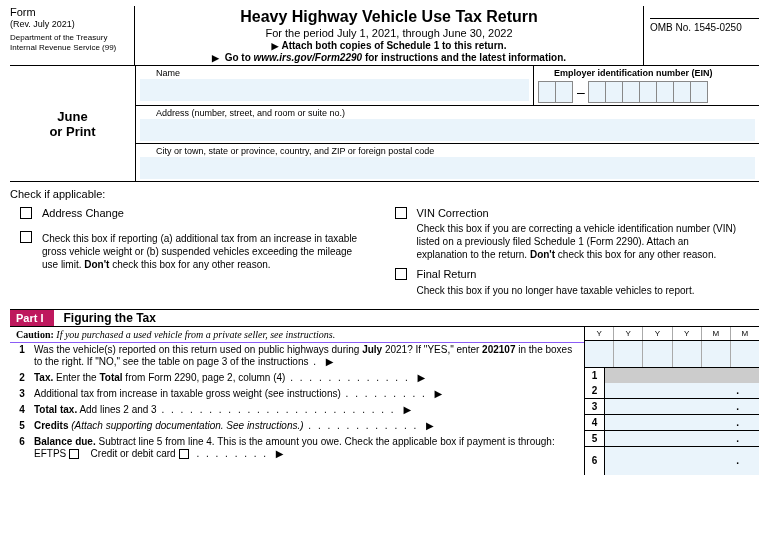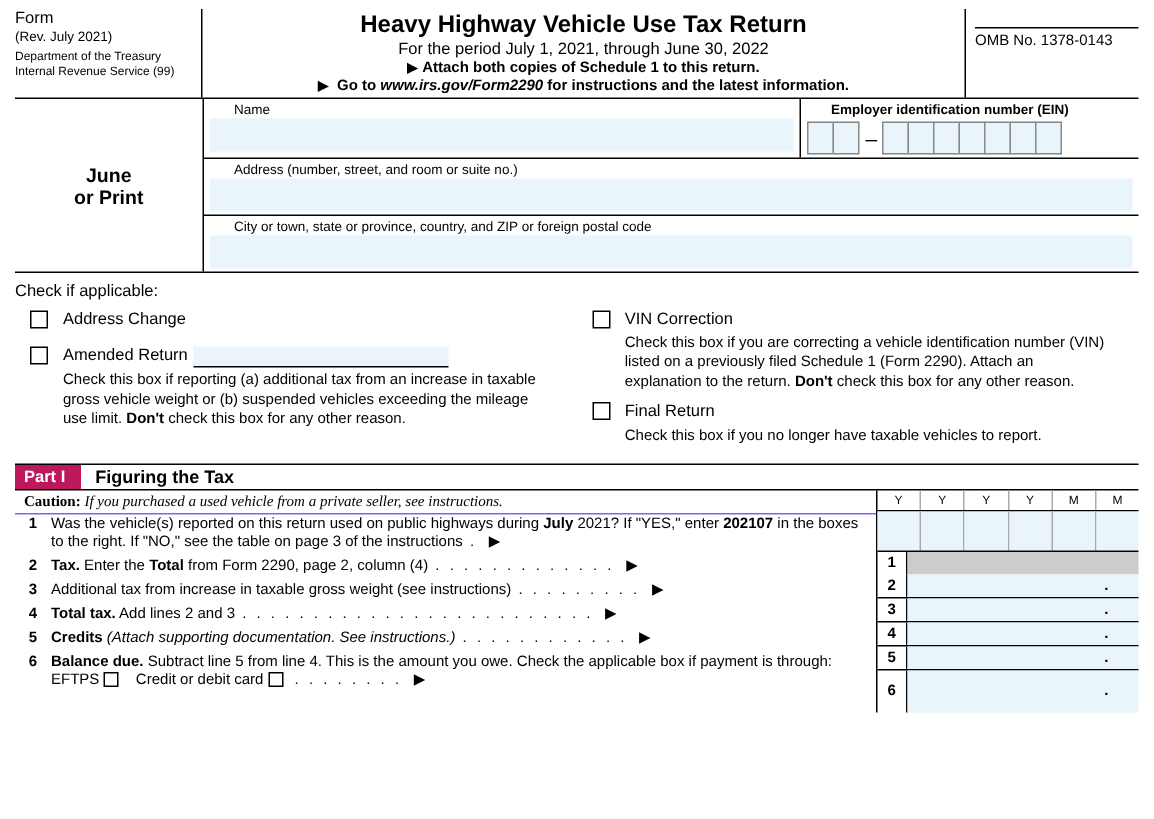--- a/index.html
+++ b/index.html
@@ -90,21 +90,21 @@
     </div>
     <div class="hdr-mid">
       <div class="title">Heavy Highway Vehicle Use Tax Return</div>
       <div class="period">For the period July 1, 2021, through June 30, 2022</div>
       <div class="attach tri">Attach both copies of Schedule 1 to this return.</div>
       <div class="goto tri">
         <span>Go to </span><b><i>www.irs.gov/Form2290</i></b><span> for instructions and the latest information.</span>
       </div>
     </div>
     <div class="hdr-right">
-      <div class="omb">OMB No. 1378-0143</div>
+      <div class="omb">OMB No. 1545-0250</div>
     </div>
   </div>
 
   <div class="info-block">
     <div class="tp-label" style="white-space:pre-line">June
 or Print</div>
     <div class="info-right">
       <div class="row1">
         <div class="name-cell">
           <div class="fl">Name</div>
@@ -143,23 +143,20 @@
       <div class="check-col">
         <div class="check-row">
           <div class="cbox"></div>
           <div class="check-body">
             <div class="check-label">Address Change</div>
           </div>
         </div>
         <div class="check-row" style="margin-top:10px">
           <div class="cbox"></div>
           <div class="check-body">
-            <div class="check-label">
-              <span>Amended Return</span><span class="amend-line"></span>
-            </div>
             <div class="check-desc">
               <span>Check this box if reporting (a) additional tax from an increase in taxable gross vehicle weight or (b) suspended vehicles exceeding the mileage use limit. </span><b>Don't</b><span> check this box for any other reason.</span>
             </div>
           </div>
         </div>
       </div>
       <div class="check-col">
         <div class="check-row">
           <div class="cbox"></div>
           <div class="check-body">

